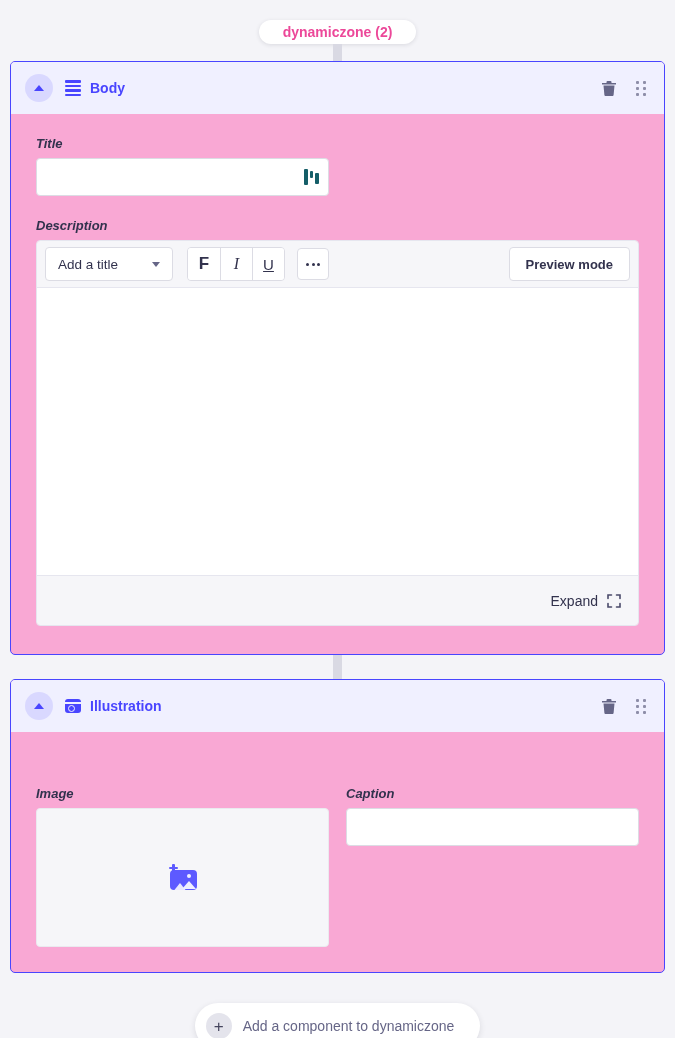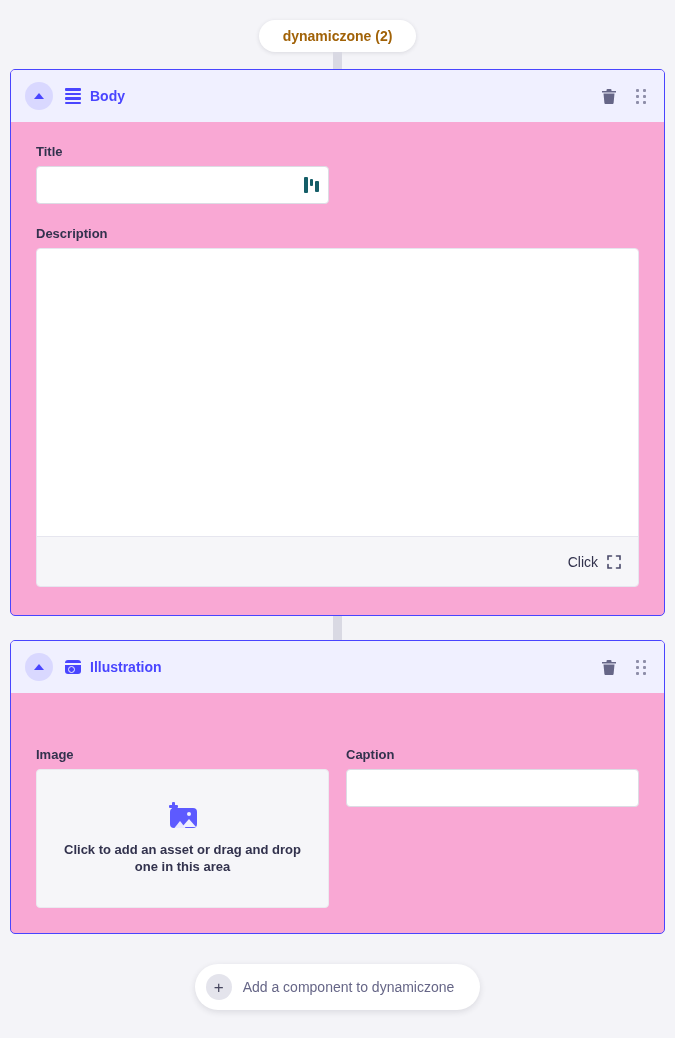--- a/index.html
+++ b/index.html
@@ -10,27 +10,27 @@
     font-family: "Liberation Sans", sans-serif;
     color: #32324D;
     position: relative;
     overflow: hidden;
   }
 
   
   .dz-badge {
     margin: 20px auto 0;
     width: max-content;
-    height: 32px;
+    height: 24px;
     background: #FFFFFF;
     border-radius: 20px;
     box-shadow: 0 1px 4px rgba(33,33,52,0.12);
     display: flex; align-items: center;
     padding: 0 24px;
-    font-size: 14px; font-weight: 700; color: #a16207;
+    font-size: 14px; font-weight: 700; color: #ec4899;
   }
   .connector {
     width: 9px; background: #D9D9E3; margin: 0 auto;
   }
   .connector.c1 { height: 17px; }
   .connector.c2 { height: 24px; }
 
   
   .card {
     width: 655px; margin: 0 auto;
@@ -65,21 +65,21 @@
   .pic-icon::before { content: ""; position: absolute; left: 0; right: 0; top: 3px; height: 1.5px; background: #F0F0FF; }
   .pic-icon::after { content: ""; position: absolute; left: 3px; top: 6px; width: 5px; height: 5px; border-radius: 50%; border: 1.3px solid #F0F0FF; }
   .card-title { font-size: 14px; font-weight: 700; color: #4945FF; }
   .header-spacer { flex: 1; }
   .icon-btn { background: none; border: none; cursor: pointer; display: flex; align-items: center; justify-content: center; }
   .trash-btn { margin-right: 20px; }
   .drag-dots { display: grid; grid-template-columns: repeat(2, 3px); gap: 3px 4px; cursor: grab; }
   .drag-dots i { width: 3px; height: 3px; border-radius: 1px; background: #8E8EA9; }
 
   .card-body { padding: 22px 25px 28px; }
-  .field-label { font-size: 13px; font-weight: 700; color: #32324D; margin-bottom: 7px; display: block; }
+  .field-label { font-size: 13px; font-weight: 700; color: #32324D; margin-bottom: 7px; display: block; font-style: italic; }
   .two-col { display: grid; grid-template-columns: 293px 1fr; column-gap: 17px; }
 
   .text-input {
     width: 100%; height: 38px;
     border: 1px solid #DCDCE4; border-radius: 4px;
     background: #FFFFFF; padding: 0 36px 0 12px;
     font-size: 14px; color: #32324D;
     font-family: "Liberation Sans", sans-serif;
     outline: none;
   }
@@ -239,23 +239,40 @@
               <i></i>
             </span>
         </div>
       </div>
       <div></div>
     </div>
 
     <div class="desc-block">
       <label class="field-label">Description</label>
       <div class="editor">
+        <div class="editor-toolbar">
+          <div class="heading-select">
+            <span>Add a title</span>
+            <span class="chev-down"></span>
+          </div>
+          <div class="fmt-group">
+            <button class="fmt-btn fmt-bold">F</button>
+            <button class="fmt-btn fmt-italic">I</button>
+            <button class="fmt-btn fmt-underline">U</button>
+          </div>
+          <button class="more-btn">
+            <i></i>
+              <i></i>
+              <i></i>
+          </button>
+          <button class="preview-btn">Preview mode</button>
+        </div>
         <div class="editor-content" contenteditable="true" style=""></div>
         <div class="editor-footer">
-          <span class="expand-label">Click</span>
+          <span class="expand-label">Expand</span>
           <span class="expand-icon">
             <svg width="14" height="14" viewBox="0 0 14 14" fill="none" stroke="#4A4A6A" stroke-width="1.6" stroke-linecap="round">
               <path d="M1 4.5V1h3.5"></path>
                 <path d="M9.5 1H13v3.5"></path>
                 <path d="M13 9.5V13H9.5"></path>
                 <path d="M4.5 13H1V9.5"></path>
             </svg>
           </span>
         </div>
       </div>
@@ -294,21 +311,20 @@
     <div class="two-col">
       <div>
         <label class="field-label">Image</label>
         <div class="dropzone">
           <span class="add-asset-icon">
             <span class="aa-plus-v"></span>
               <span class="aa-plus-h"></span>
             <span class="aa-frame"></span>
             <span class="aa-mountain2"></span>
           </span>
-          <div class="dropzone-text">Click to add an asset or drag and drop one in this area</div>
         </div>
       </div>
       <div>
         <label class="field-label">Caption</label>
         <input class="text-input" style="padding-right: 12px;" type="text" value="">
       </div>
     </div>
   </div>
 </section>
 

